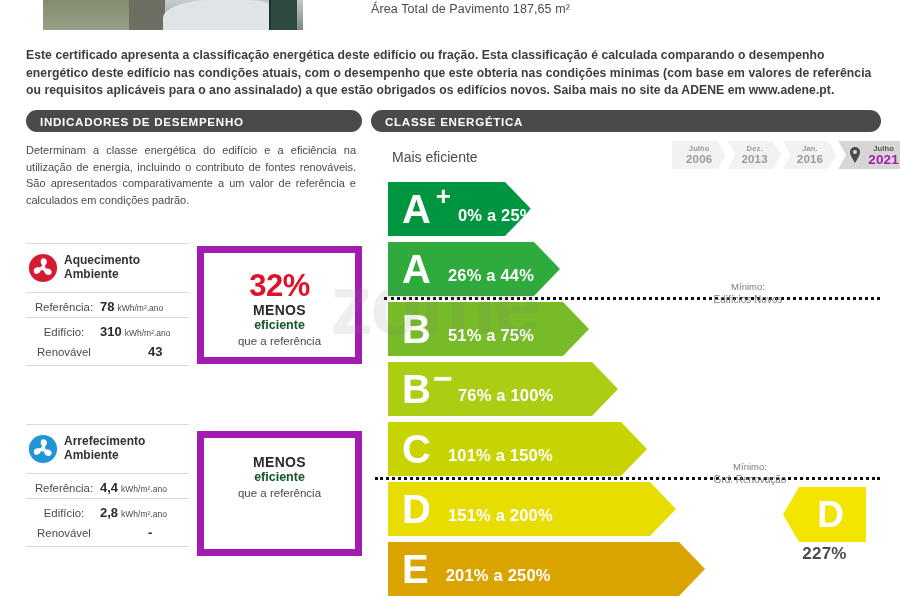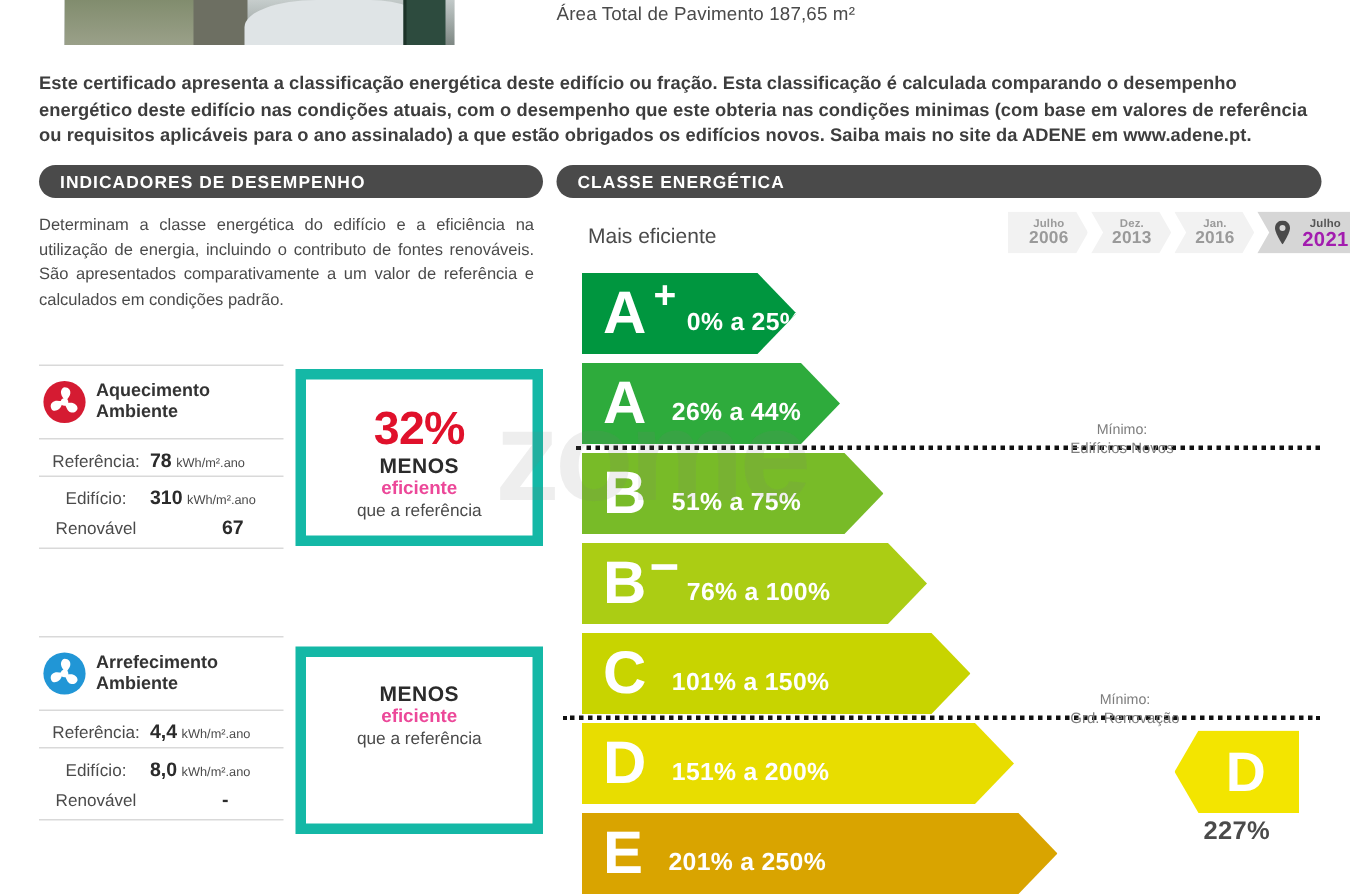--- a/index.html
+++ b/index.html
@@ -137,21 +137,21 @@
   .ind-row .val { font-weight: bold; font-size: 13px; color: #2b2b2b; }
   .ind-row .unit { font-size: 8.5px; margin-left: 3px; color: #4a4a4a; }
   .ind-row.tight { padding-top: 2px; padding-bottom: 6px; gap: 48px; }
   .ind-row .val.dash { font-weight: bold; }
 
   
   .pct-box {
     position: absolute;
     left: 197px;
     width: 165px;
-    border: 7px solid #14b8a6;
+    border: 7px solid #a21caf;
     background: #ffffff;
     box-sizing: border-box;
     text-align: center;
     padding-top: 16px;
   }
   .pct-box.heating { top: 246px; height: 118px; }
   .pct-box.cooling { top: 431px; height: 125px; }
   .pct-big {
     font-size: 31px;
     font-weight: bold;
@@ -162,21 +162,21 @@
   .pct-menos {
     font-size: 14px;
     font-weight: bold;
     color: #2b2b2b;
     line-height: 16px;
     letter-spacing: .3px;
   }
   .pct-efic {
     font-size: 12.5px;
     font-weight: bold;
-    color: #ec4899;
+    color: #14532d;
     line-height: 15px;
   }
   .pct-que {
     font-size: 11.5px;
     color: #4a4a4a;
     line-height: 15px;
     margin-top: 1px;
   }
 
   
@@ -361,21 +361,21 @@
     <span class="unit">kWh/m².ano</span>
   </div>
   <div class="ind-hr"></div>
   <div class="ind-row">
     <span class="lbl">Edifício:</span>
     <span class="val">310</span>
     <span class="unit">kWh/m².ano</span>
   </div>
   <div class="ind-row tight">
     <span class="lbl">Renovável</span>
-    <span class="val">67</span>
+    <span class="val">43</span>
     <span class="unit">%</span>
   </div>
   <div class="ind-hr"></div>
 </div>
 
 <div class="ind-block cooling">
   <div class="ind-hr"></div>
   <div class="ind-head">
     <span class="fan-icon">
       <svg viewBox="0 0 32 32" width="30" height="30" aria-hidden="true">
@@ -395,21 +395,21 @@
   </div>
   <div class="ind-hr"></div>
   <div class="ind-row">
     <span class="lbl">Referência:</span>
     <span class="val">4,4</span>
     <span class="unit">kWh/m².ano</span>
   </div>
   <div class="ind-hr"></div>
   <div class="ind-row">
     <span class="lbl">Edifício:</span>
-    <span class="val">8,0</span>
+    <span class="val">2,8</span>
     <span class="unit">kWh/m².ano</span>
   </div>
   <div class="ind-row tight">
     <span class="lbl">Renovável</span>
     <span class="val dash">-</span>
     <span class="unit">%</span>
   </div>
   <div class="ind-hr"></div>
 </div>
 

